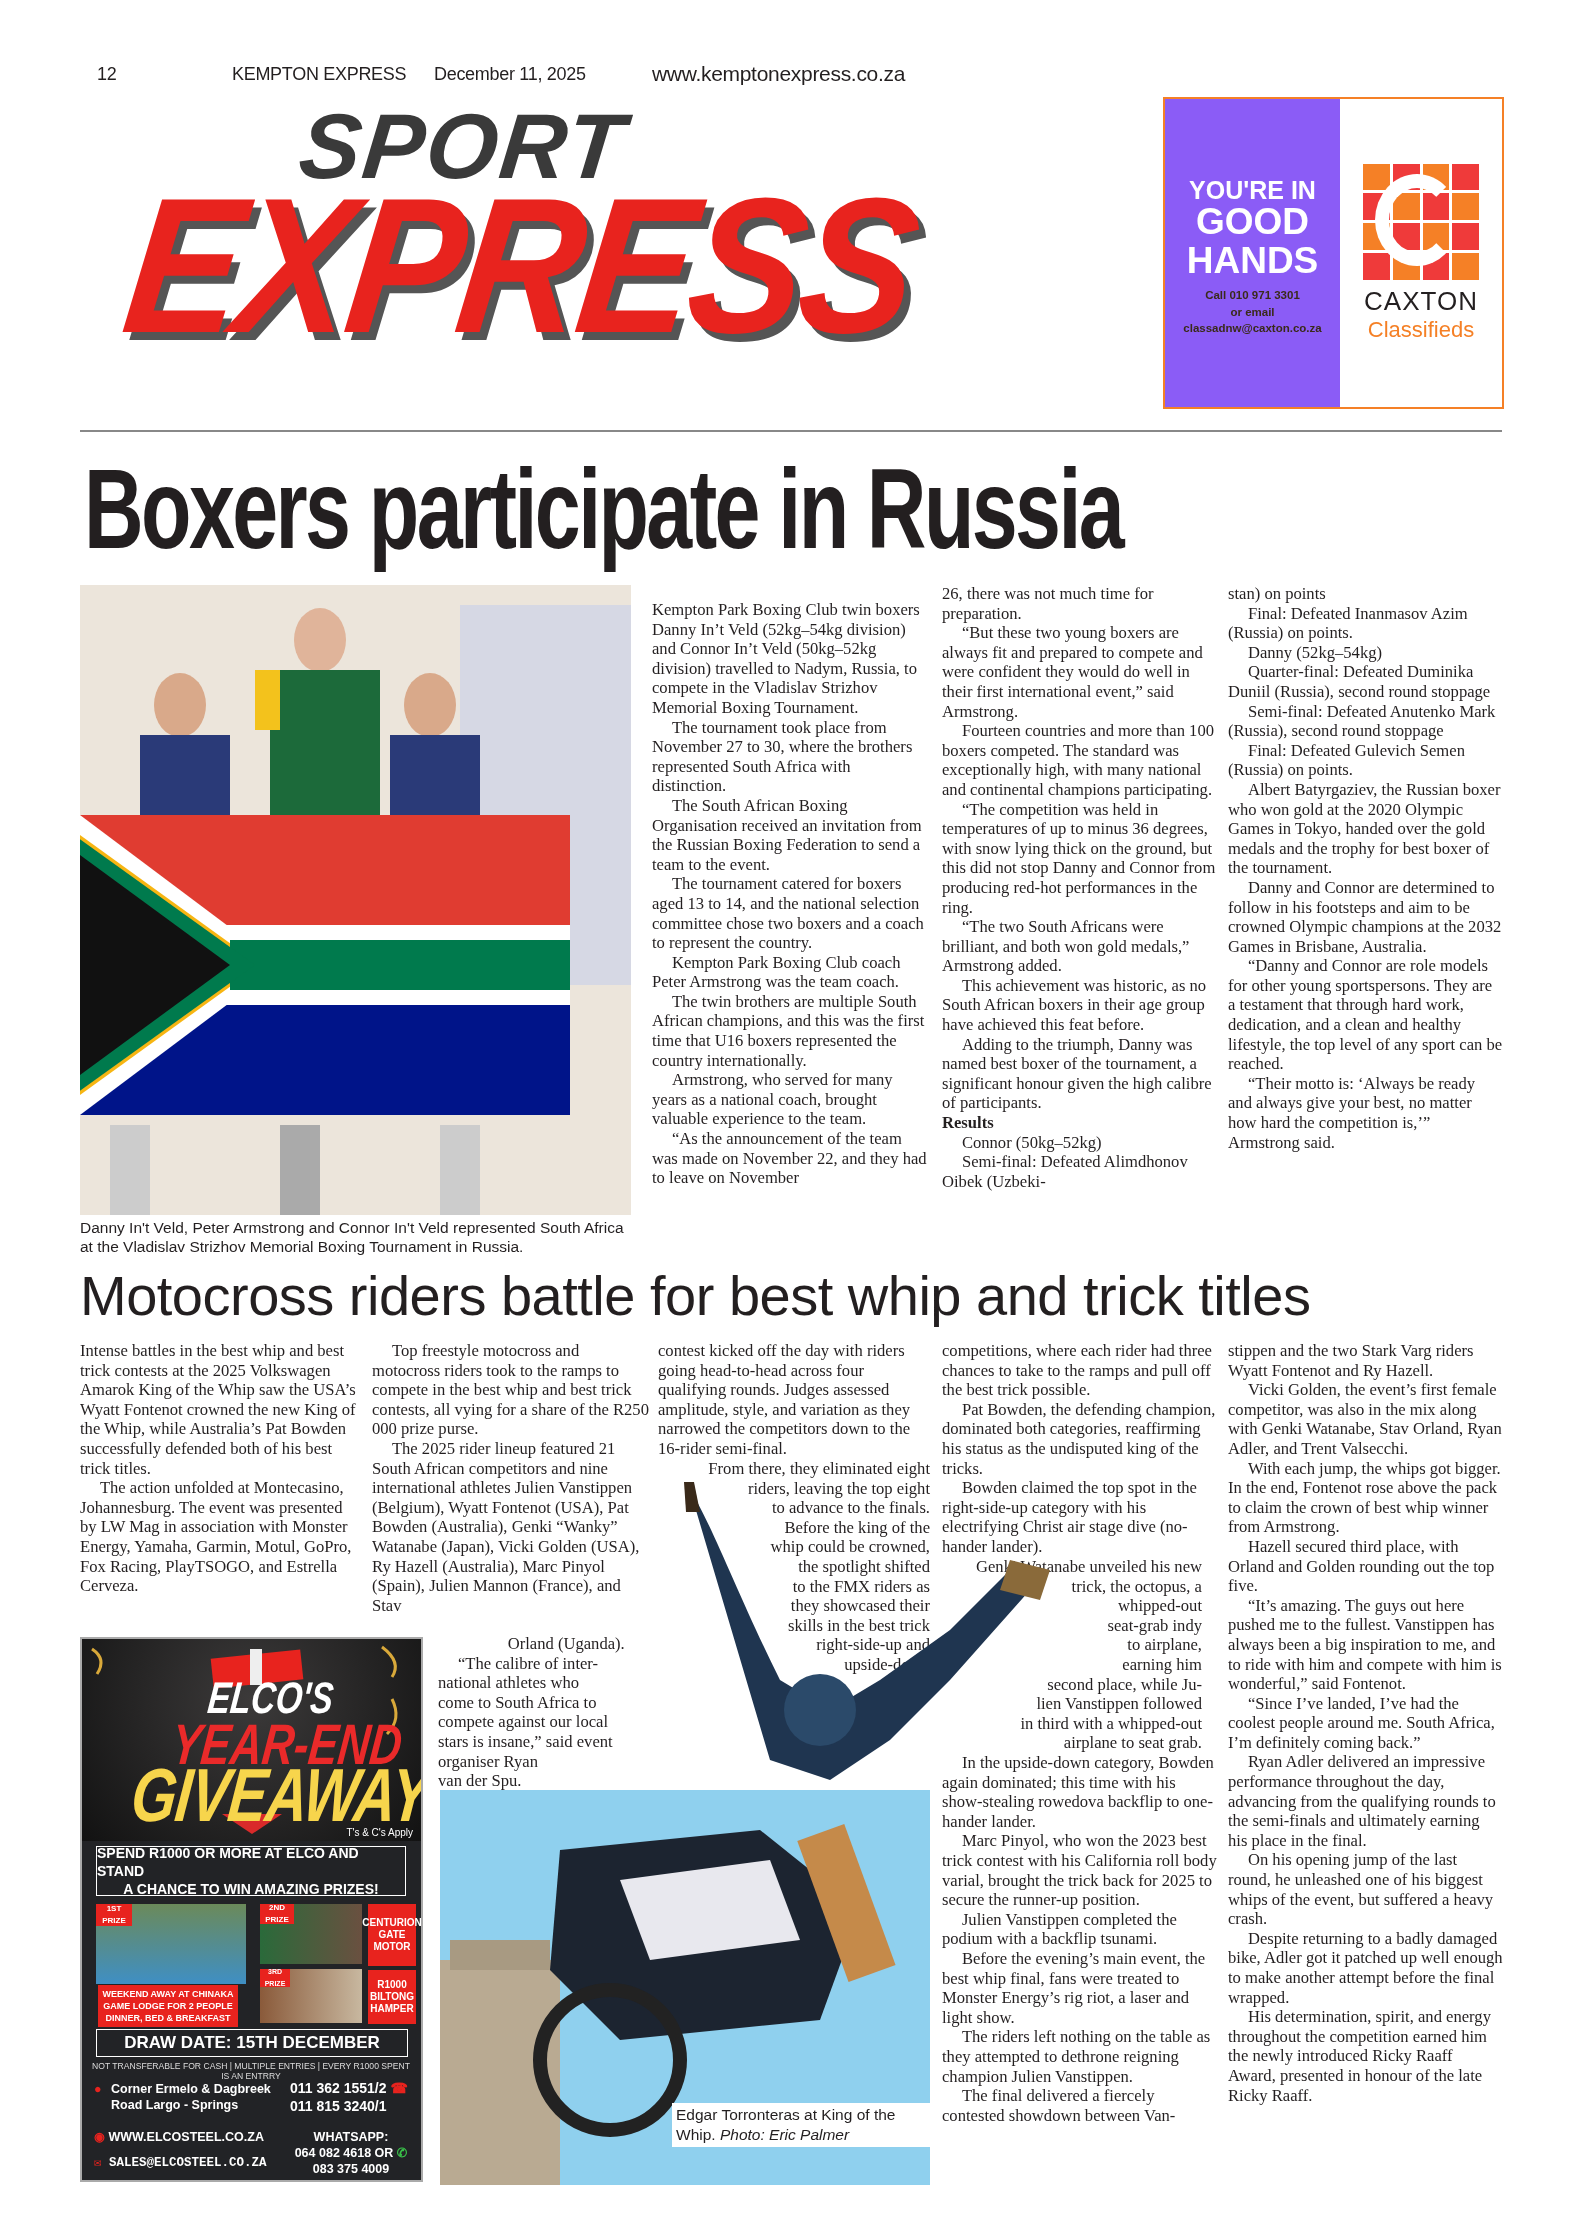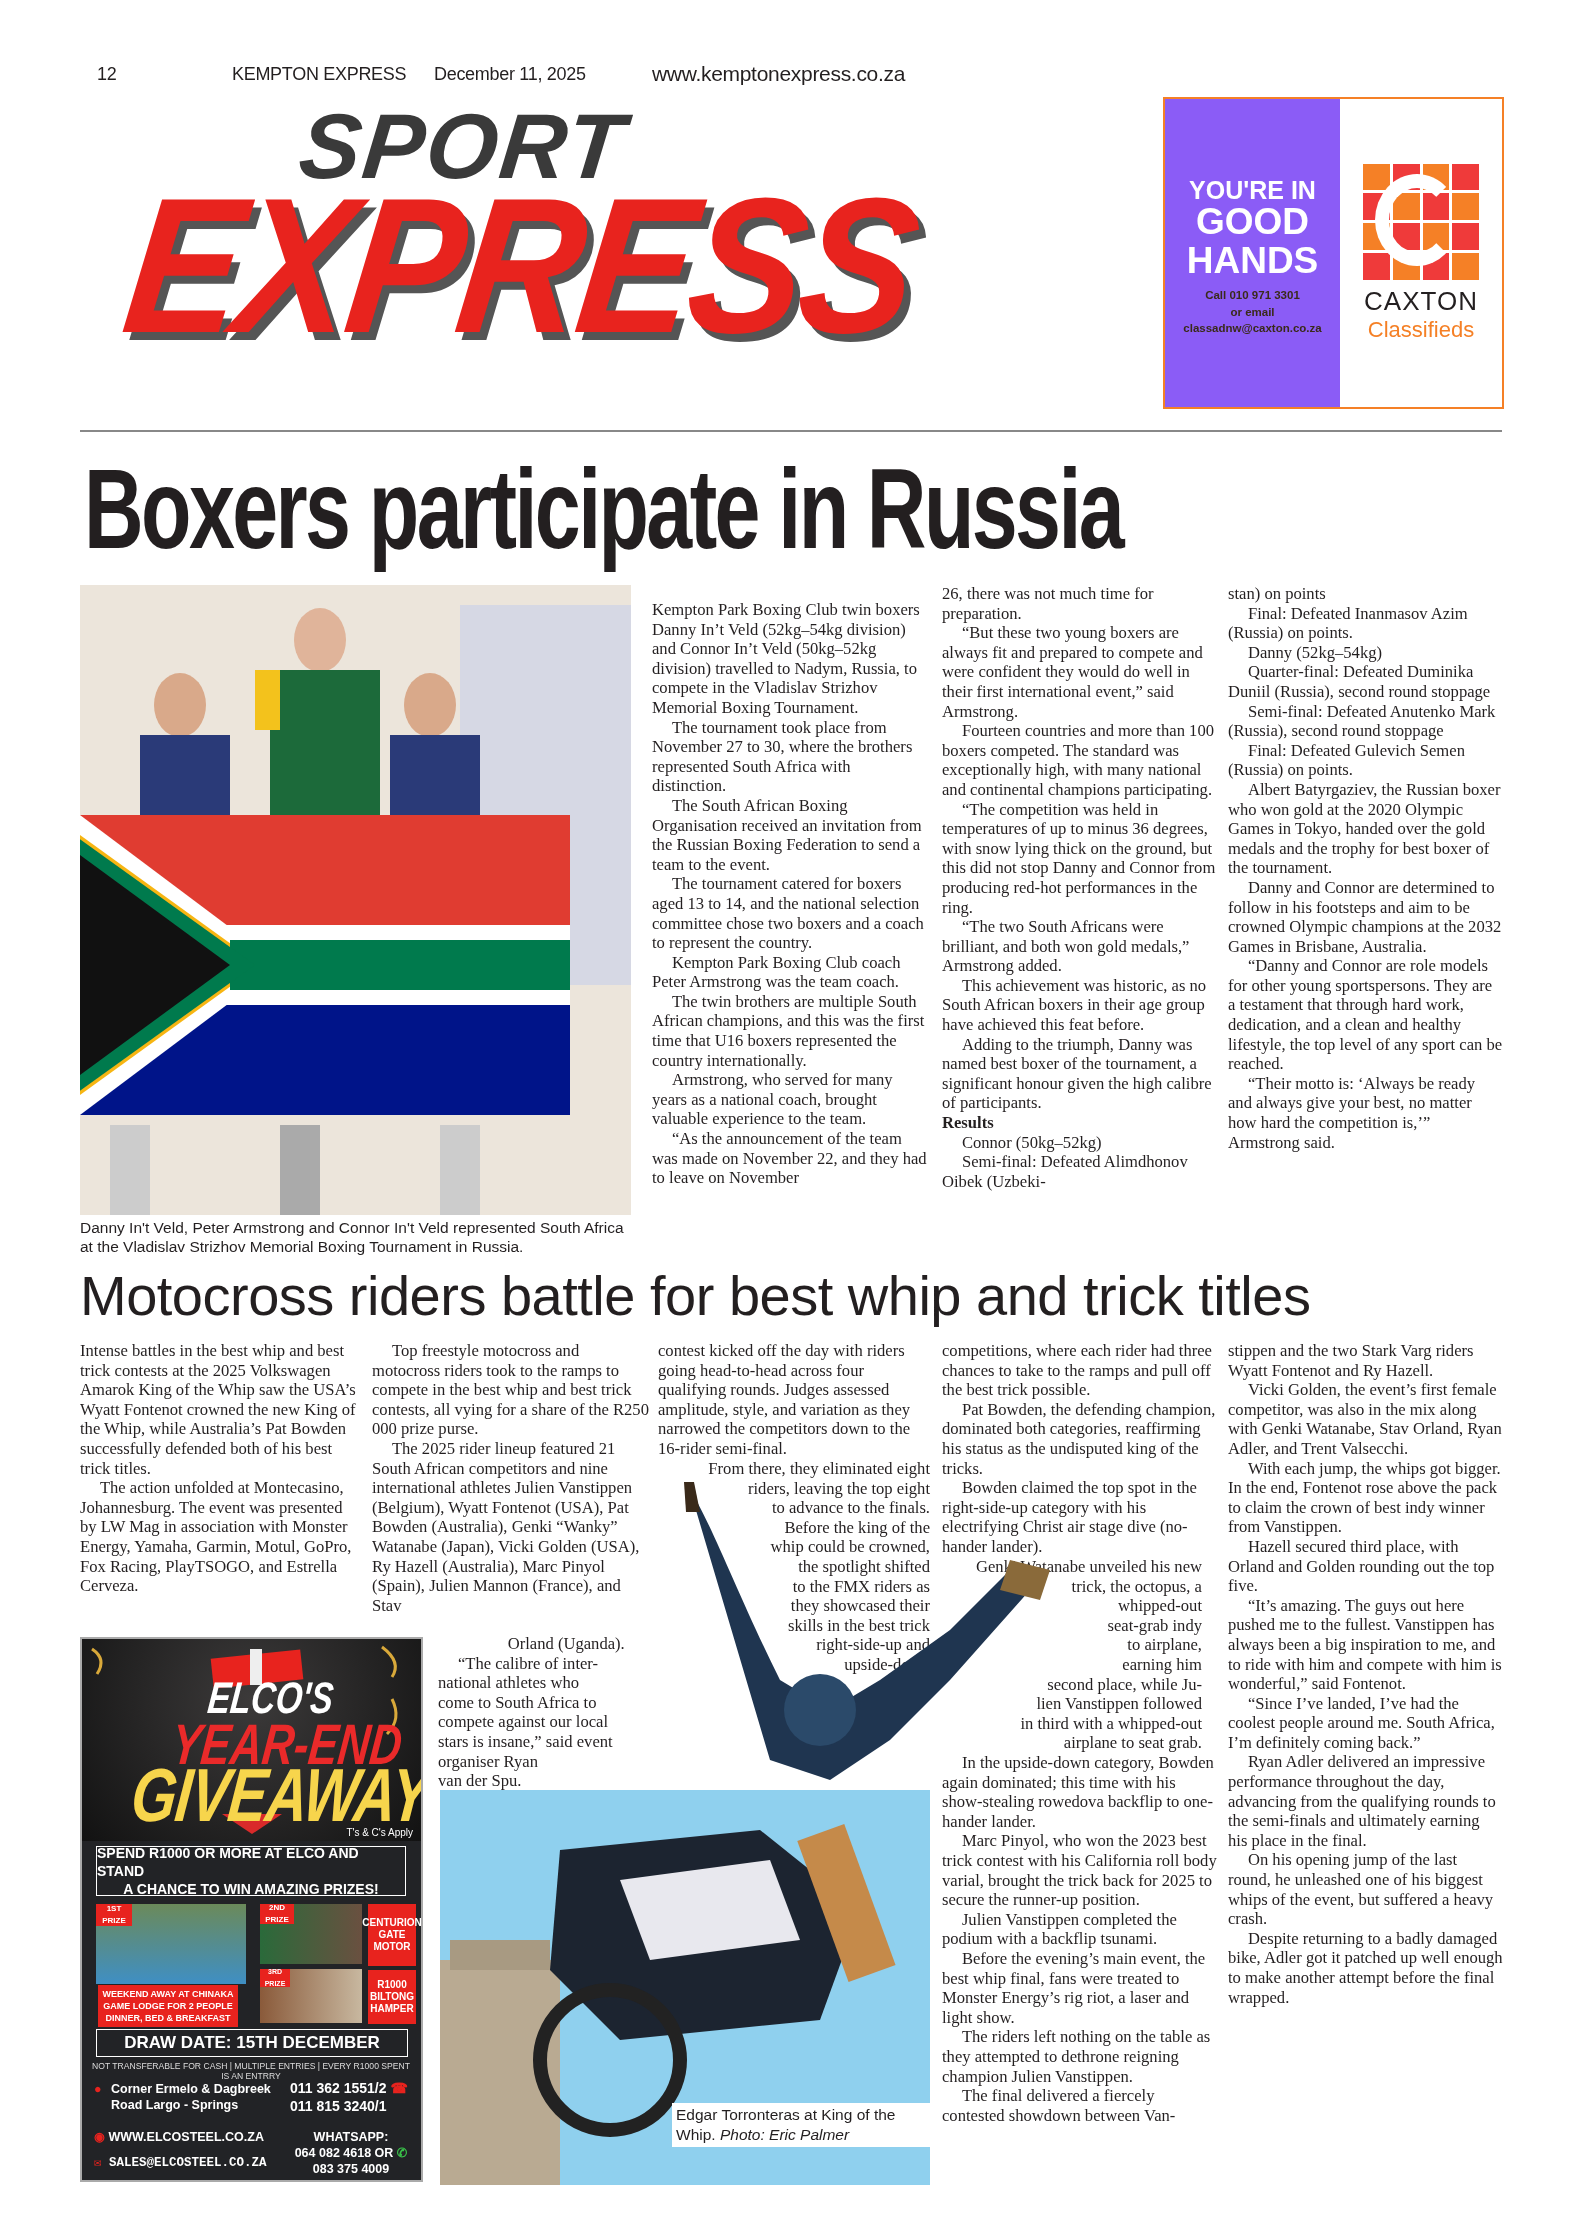--- a/index.html
+++ b/index.html
@@ -233,27 +233,28 @@
     <p>Marc Pinyol, who won the 2023 best trick contest with his California roll body varial, brought the trick back for 2025 to secure the runner-up position.</p>
     <p>Julien Vanstippen completed the podium with a backflip tsunami.</p>
     <p>Before the evening’s main event, the best whip final, fans were treated to Monster Energy’s rig riot, a laser and light show.</p>
     <p>The riders left nothing on the table as they attempted to dethrone reigning champion Julien Vanstippen.</p>
     <p>The final delivered a fiercely contested showdown between Van-</p>
   </div>
 
 <div class="abs col" style="left:1228px;top:1341px;width:275px;" id="mx5">
     <p class="noind">stippen and the two Stark Varg riders Wyatt Fontenot and Ry Hazell.</p>
     <p>Vicki Golden, the event’s first female competitor, was also in the mix along with Genki Watanabe, Stav Orland, Ryan Adler, and Trent Valsecchi.</p>
-    <p>With each jump, the whips got bigger. In the end, Fontenot rose above the pack to claim the crown of best indy winner from Vanstippen.</p>
+    <p>With each jump, the whips got bigger. In the end, Fontenot rose above the pack to claim the crown of best whip winner from Armstrong.</p>
     <p>Hazell secured third place, with Orland and Golden rounding out the top five.</p>
     <p>“It’s amazing. The guys out here pushed me to the fullest. Vanstippen has always been a big inspiration to me, and to ride with him and compete with him is wonderful,” said Fontenot.</p>
     <p>“Since I’ve landed, I’ve had the coolest people around me. South Africa, I’m definitely coming back.”</p>
     <p>Ryan Adler delivered an impressive performance throughout the day, advancing from the qualifying rounds to the semi-finals and ultimately earning his place in the final.</p>
     <p>On his opening jump of the last round, he unleashed one of his biggest whips of the event, but suffered a heavy crash.</p>
     <p>Despite returning to a badly damaged bike, Adler got it patched up well enough to make another attempt before the final wrapped.</p>
+    <p>His determination, spirit, and energy throughout the competition earned him the newly introduced Ricky Raaff Award, presented in honour of the late Ricky Raaff.</p>
   </div>
 
 <svg class="abs" style="left:650px;top:1480px;" width="420" height="320">
   <path d="M40,10 C60,40 90,120 130,200 L180,230 L230,200 L300,150 L360,90 L380,110 L300,200 L240,260 L180,300 L120,280 Z" fill="#1f3550"></path>
   <circle cx="170" cy="230" r="36" fill="#2b4a6a"></circle>
   <path d="M34,2 l10,0 l6,30 l-14,0 z" fill="#3a2a1a"></path>
   <path d="M360,80 l40,10 l-10,30 l-40,-10 z" fill="#8a6a3a"></path>
 </svg>
 
 <div class="abs moto-photo">

